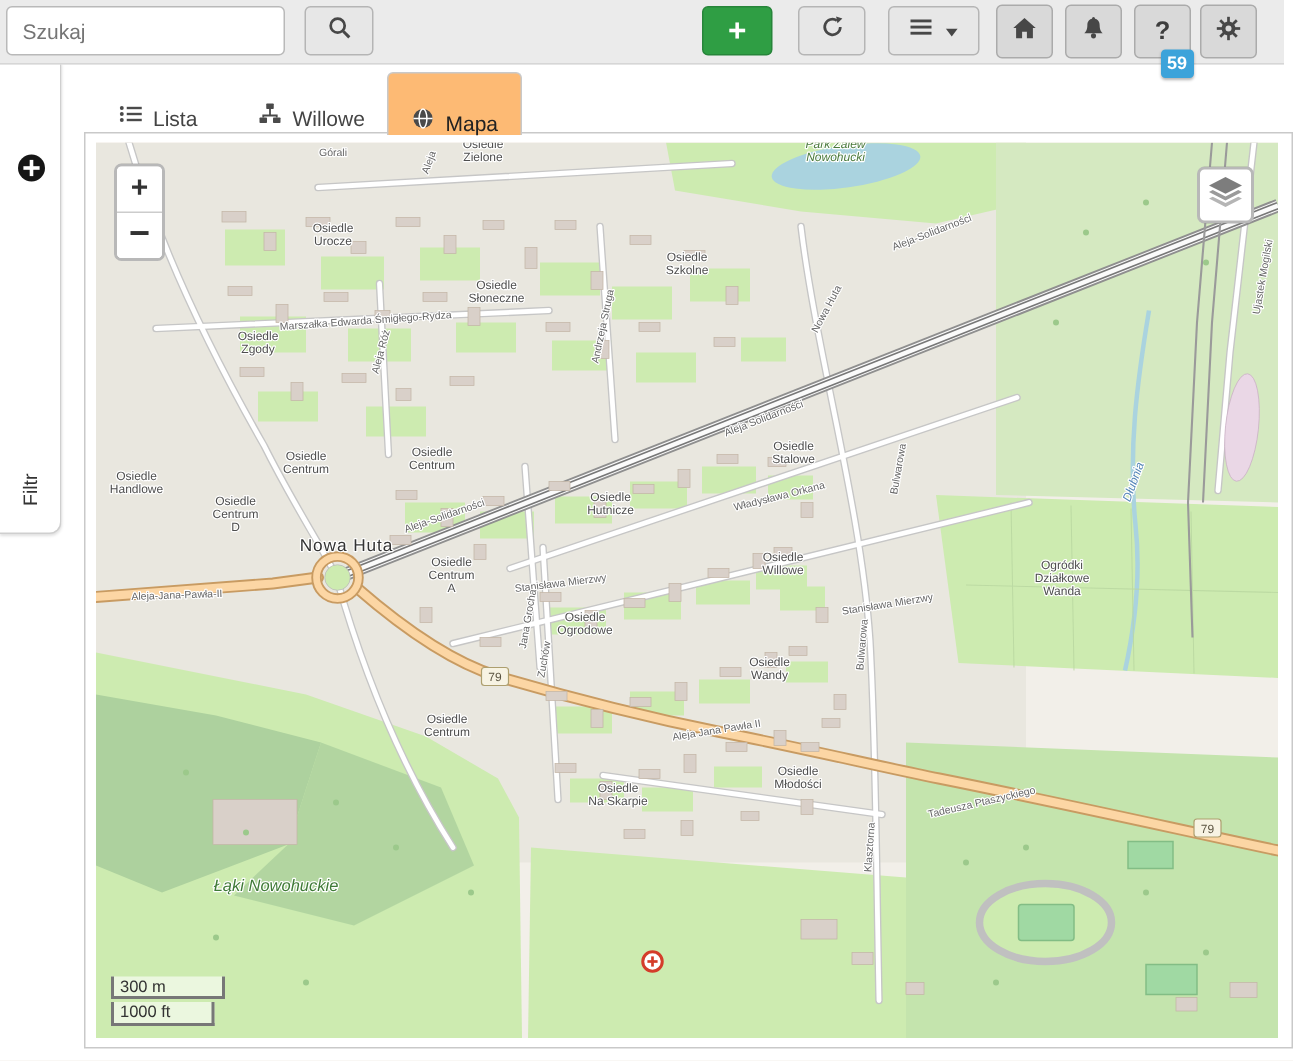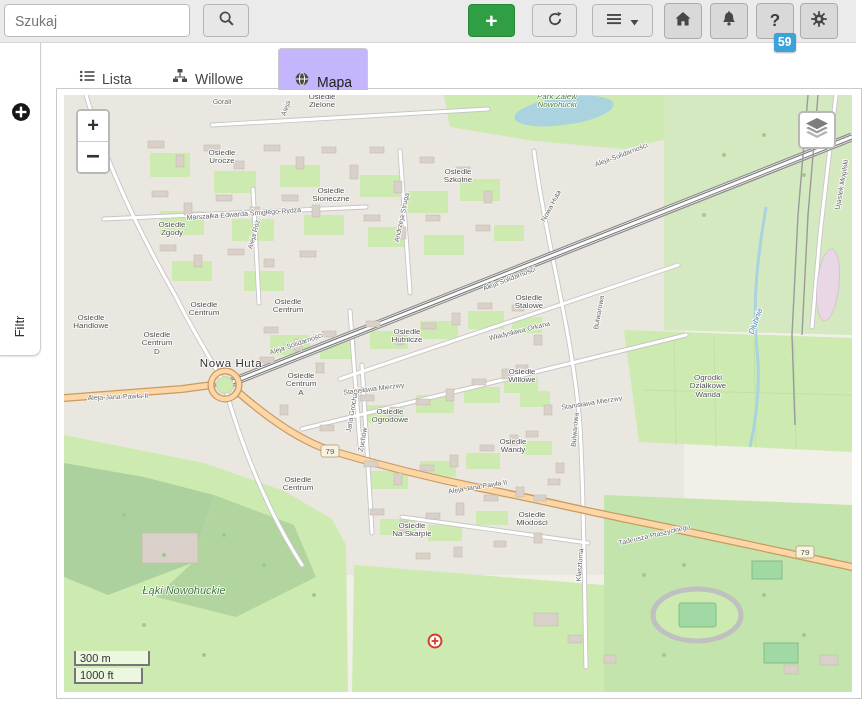--- a/index.html
+++ b/index.html
@@ -14,21 +14,21 @@
   .sq-btn{position:absolute;top:3px;width:38px;height:36px;box-sizing:border-box;background:#d9d9d9;border:1px solid #ababab;border-radius:4px;display:flex;align-items:center;justify-content:center;cursor:pointer;color:#3d3d3d;}
   .btn-home{left:664px;}.btn-bell{left:710px;}.btn-help{left:756px;font-size:17px;font-weight:bold;}.btn-gear{left:800px;}
   .badge{position:absolute;left:774px;top:33px;min-width:14px;height:15px;padding:2px 4px;background:#3ca3da;color:#fff;font-size:12px;font-weight:bold;text-align:left;border-radius:3px;box-shadow:0 1px 2px rgba(0,0,0,.3);z-index:20;line-height:15px;}
   .sidebar{position:absolute;left:0;top:42px;width:40px;height:313px;background:#fff;border-right:1px solid #cfcfcf;border-bottom:1px solid #cfcfcf;border-radius:0 0 8px 0;box-shadow:0 1px 2px rgba(0,0,0,.12);z-index:5;}
   .plus-wrap{position:absolute;left:11px;top:60px;width:20px;height:20px;cursor:pointer;}
   .filter-label{position:absolute;left:0;top:262px;width:40px;height:44px;display:flex;align-items:center;justify-content:center;}
   .filter-label span{transform:rotate(-90deg);font-size:13px;color:#333;white-space:nowrap;cursor:pointer;}
   .panel{position:absolute;left:56px;top:88px;width:804px;height:609px;background:#fff;border:1px solid #c9c9c9;z-index:1;}
   .tab{position:absolute;top:48px;height:39px;display:flex;align-items:flex-end;padding:0 15px;font-size:14px;color:#444;cursor:pointer;gap:7px;z-index:2;}
   .tab-lista{left:64px;}.tab-drzewo{left:157px;}
-  .tab-active{left:258px;top:48px;height:41px;background:#c4b5fd;border:1px solid #c9c9c9;border-bottom:none;border-radius:4px 4px 0 0;z-index:3;color:#222;margin-left:20px;}
+  .tab-active{left:258px;top:48px;height:41px;background:#fdba74;border:1px solid #c9c9c9;border-bottom:none;border-radius:4px 4px 0 0;z-index:3;color:#222;}
   .map{position:absolute;left:64px;top:95px;width:788px;height:597px;background:#f2efe9;overflow:hidden;z-index:4;cursor:grab;}
   .map svg.base{position:absolute;left:0;top:0;}
   .zoom{position:absolute;left:12px;top:14px;width:30px;border:2px solid rgba(0,0,0,.28);border-radius:5px;overflow:hidden;z-index:6;background:#fff;}
   .zoom a{display:block;width:30px;height:30px;background:#fff;color:#333;font-weight:bold;font-size:20px;line-height:29px;text-align:center;cursor:pointer;}
   .zoom a+a{border-top:1px solid #ccc;font-size:24px;line-height:27px;}
   .layers{position:absolute;right:16px;top:16px;width:34px;height:34px;background:#fff;border:2px solid rgba(0,0,0,.28);border-radius:5px;display:flex;align-items:center;justify-content:center;z-index:6;cursor:pointer;}
   .scale{position:absolute;left:10px;bottom:8px;font-size:11px;color:#333;z-index:6;}
   .scale-line{background:rgba(255,255,255,.6);border:2px solid #777;border-top:none;padding:1px 4px 0;line-height:1.15;box-sizing:border-box;}
   .scale-m{width:76px;}
   .scale-ft{width:69px;margin-top:2px;}

